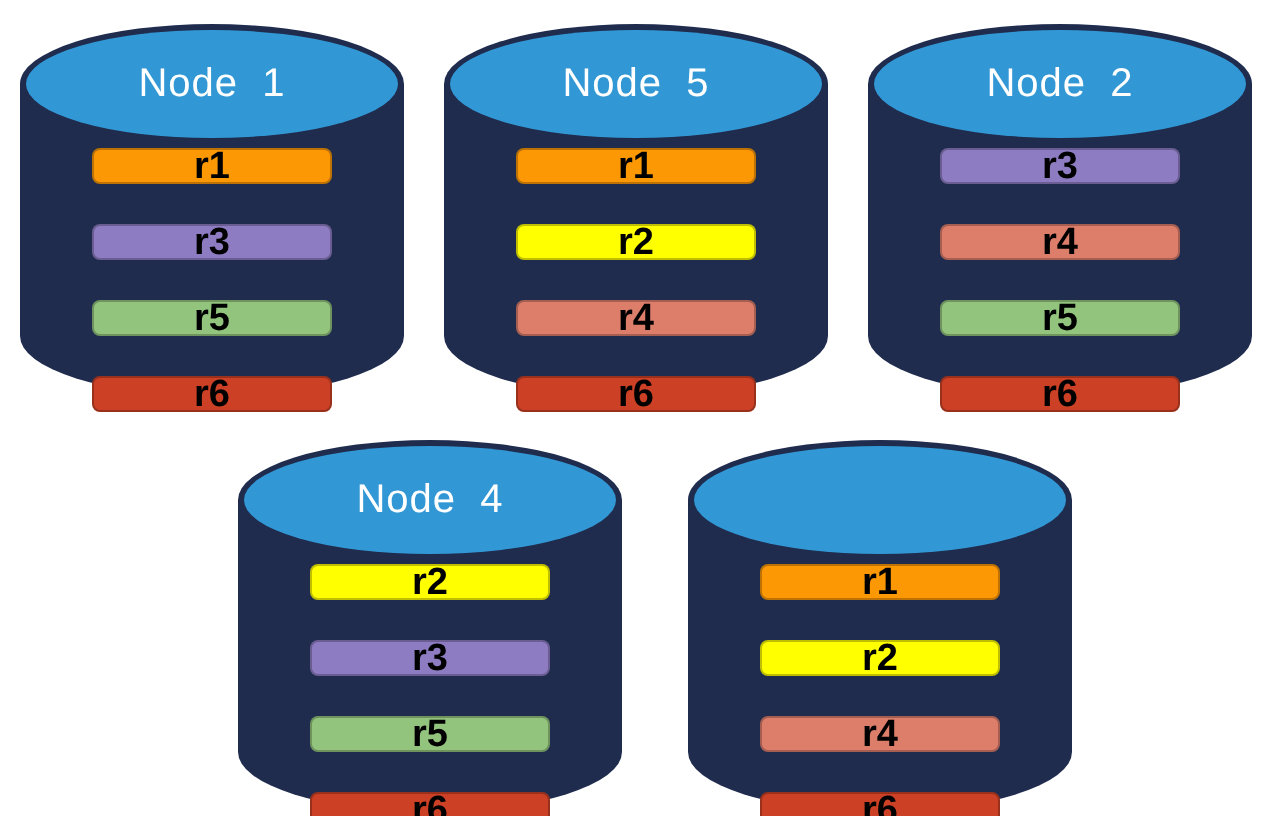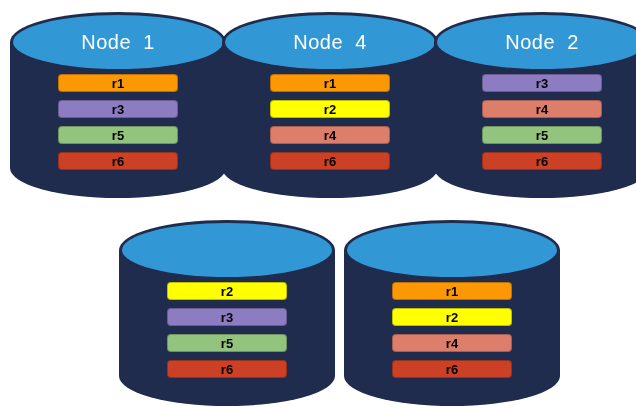--- a/index.html
+++ b/index.html
@@ -11,21 +11,20 @@
     position: relative;
     width: 636px;
     height: 408px;
     background: var(--background, #ffffff);
     overflow: hidden;
   }
   .cylinder {
     position: absolute;
     width: 192px;
     height: 186px;
-    padding-left: 24px;
   }
   
   .pos-0 { left: 10px;  top: 12px; }
   .pos-1 { left: 222px; top: 12px; }
   .pos-2 { left: 434px; top: 12px; }
   .pos-3 { left: 119px; top: 220px; }
   .pos-4 { left: 344px; top: 220px; }
 
   .cyl-body {
     position: absolute;
@@ -64,28 +63,28 @@
     position: absolute;
     left: 0; right: 0;
     top: 62px;
     display: flex;
     flex-direction: column;
     align-items: center;
   }
   .bar {
     width: 118px;
     height: 16px;
-    margin-bottom: 8px;
+    margin-bottom: 20px;
     border-radius: 4px;
     border: 1px solid rgba(0,0,0,0.25);
     display: flex;
     align-items: center;
     justify-content: center;
     color: var(--bar_text, #000000);
-    font-size: 13px;
+    font-size: 19px;
     font-weight: bold;
     line-height: 1;
   }
 </style>
 </head>
 <body>
 
 <div id="canvas">
 
   <div class="cylinder pos-0">
@@ -98,21 +97,21 @@
       <div class="bar" style="background: rgb(142, 124, 195);">r3</div>
       <div class="bar" style="background: rgb(147, 196, 125);">r5</div>
       <div class="bar" style="background: rgb(204, 65, 37);">r6</div>
     </div>
   </div>
 
   <div class="cylinder pos-1">
     <div class="cyl-body"></div>
     <div class="cyl-top"></div>
     <div class="cyl-top-inner"></div>
-    <div class="cyl-label">Node  4</div>
+    <div class="cyl-label">Node  5</div>
     <div class="bars">
       <div class="bar" style="background: rgb(252, 152, 4);">r1</div>
       <div class="bar" style="background: rgb(255, 255, 0);">r2</div>
       <div class="bar" style="background: rgb(221, 126, 107);">r4</div>
       <div class="bar" style="background: rgb(204, 65, 37);">r6</div>
     </div>
   </div>
 
   <div class="cylinder pos-2">
     <div class="cyl-body"></div>
@@ -124,20 +123,21 @@
       <div class="bar" style="background: rgb(221, 126, 107);">r4</div>
       <div class="bar" style="background: rgb(147, 196, 125);">r5</div>
       <div class="bar" style="background: rgb(204, 65, 37);">r6</div>
     </div>
   </div>
 
   <div class="cylinder pos-3">
     <div class="cyl-body"></div>
     <div class="cyl-top"></div>
     <div class="cyl-top-inner"></div>
+    <div class="cyl-label">Node  4</div>
     <div class="bars">
       <div class="bar" style="background: rgb(255, 255, 0);">r2</div>
       <div class="bar" style="background: rgb(142, 124, 195);">r3</div>
       <div class="bar" style="background: rgb(147, 196, 125);">r5</div>
       <div class="bar" style="background: rgb(204, 65, 37);">r6</div>
     </div>
   </div>
 
   <div class="cylinder pos-4">
     <div class="cyl-body"></div>

